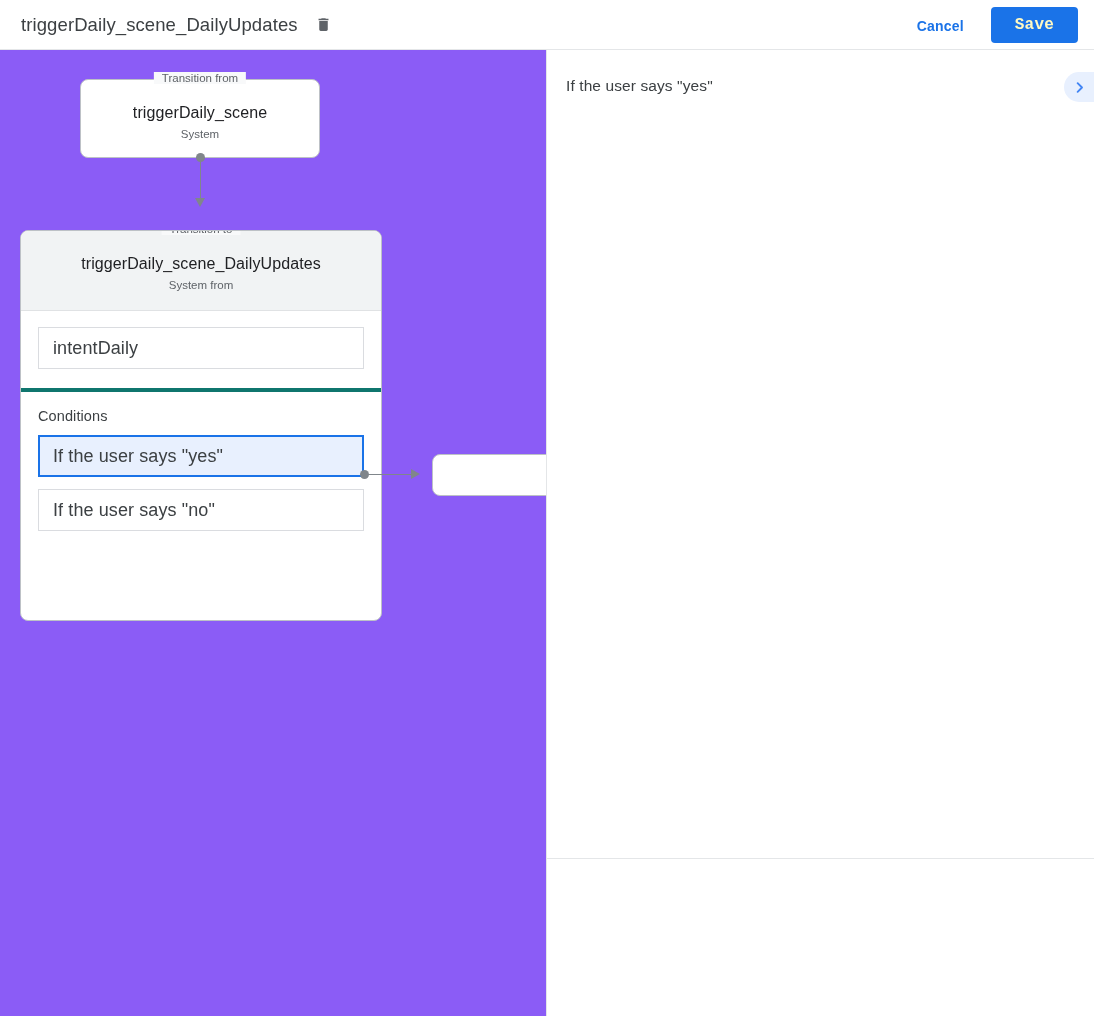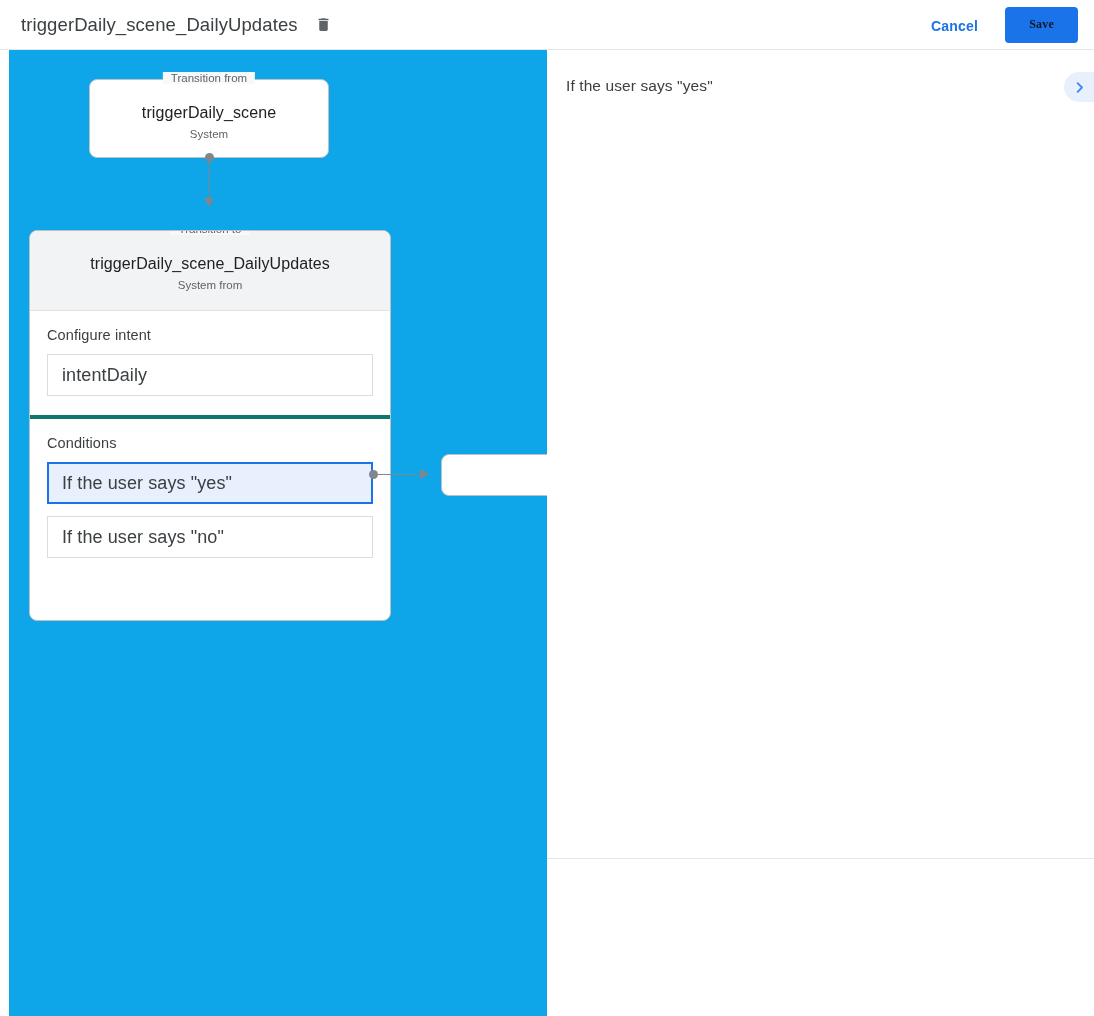--- a/index.html
+++ b/index.html
@@ -37,32 +37,32 @@
     padding-right: 16px;
   }
   #cancel-btn {
     color: #1a73e8; font-size: 14px; font-weight: bold;
     padding: 9px 14px; cursor: pointer; border-radius: 4px;
     letter-spacing: .2px;
     background: none; border: none;
     font-family: "Liberation Sans", sans-serif;
   }
   #save-btn {
-    background: #1a73e8; color: #0f172a; border: none;
-    font-size: 12px; font-weight: bold; letter-spacing: .2px;
+    background: #1a73e8; color: #fef9c3; border: none;
+    font-size: 16px; font-weight: bold; letter-spacing: .2px;
     padding: 0 24px; height: 36px; border-radius: 4px; cursor: pointer;
     margin-left: 13px;
-    font-family: Liberation Serif, serif;
+    font-family: Liberation Mono, monospace;
   }
 
   
   #graph {
-    position: absolute; left: 9px; top: 50px;
+    position: absolute; left: 0; top: 50px;
     width: 547px; height: 966px;
-    background: #0ea5e9;
+    background: #8b5cf6;
     border-right: 1px solid #e4e6e8;
     overflow: hidden;
   }
 
   .fieldset-card {
     position: absolute;
     border: 1px solid #bdc1c6;
     border-radius: 8px;
     background: #ffffff;
   }
@@ -221,21 +221,20 @@
   <div id="conn-arrow"></div>
 
   <div id="card-to" class="fieldset-card">
     <div class="fieldset-legend">Transition to</div>
     <div id="card-to-header">
       <div class="node-title">triggerDaily_scene_DailyUpdates</div>
       <div class="node-sub">System from</div>
     </div>
 
     <div class="section">
-      <div class="section-label">Configure intent</div>
       <div class="pill-box">intentDaily</div>
     </div>
 
     <div class="section">
       <div class="section-label">Conditions</div>
       <div class="pill-box selected">If the user says "yes"</div>
       <div class="pill-box">If the user says "no"</div>
     </div>
   </div>
 

